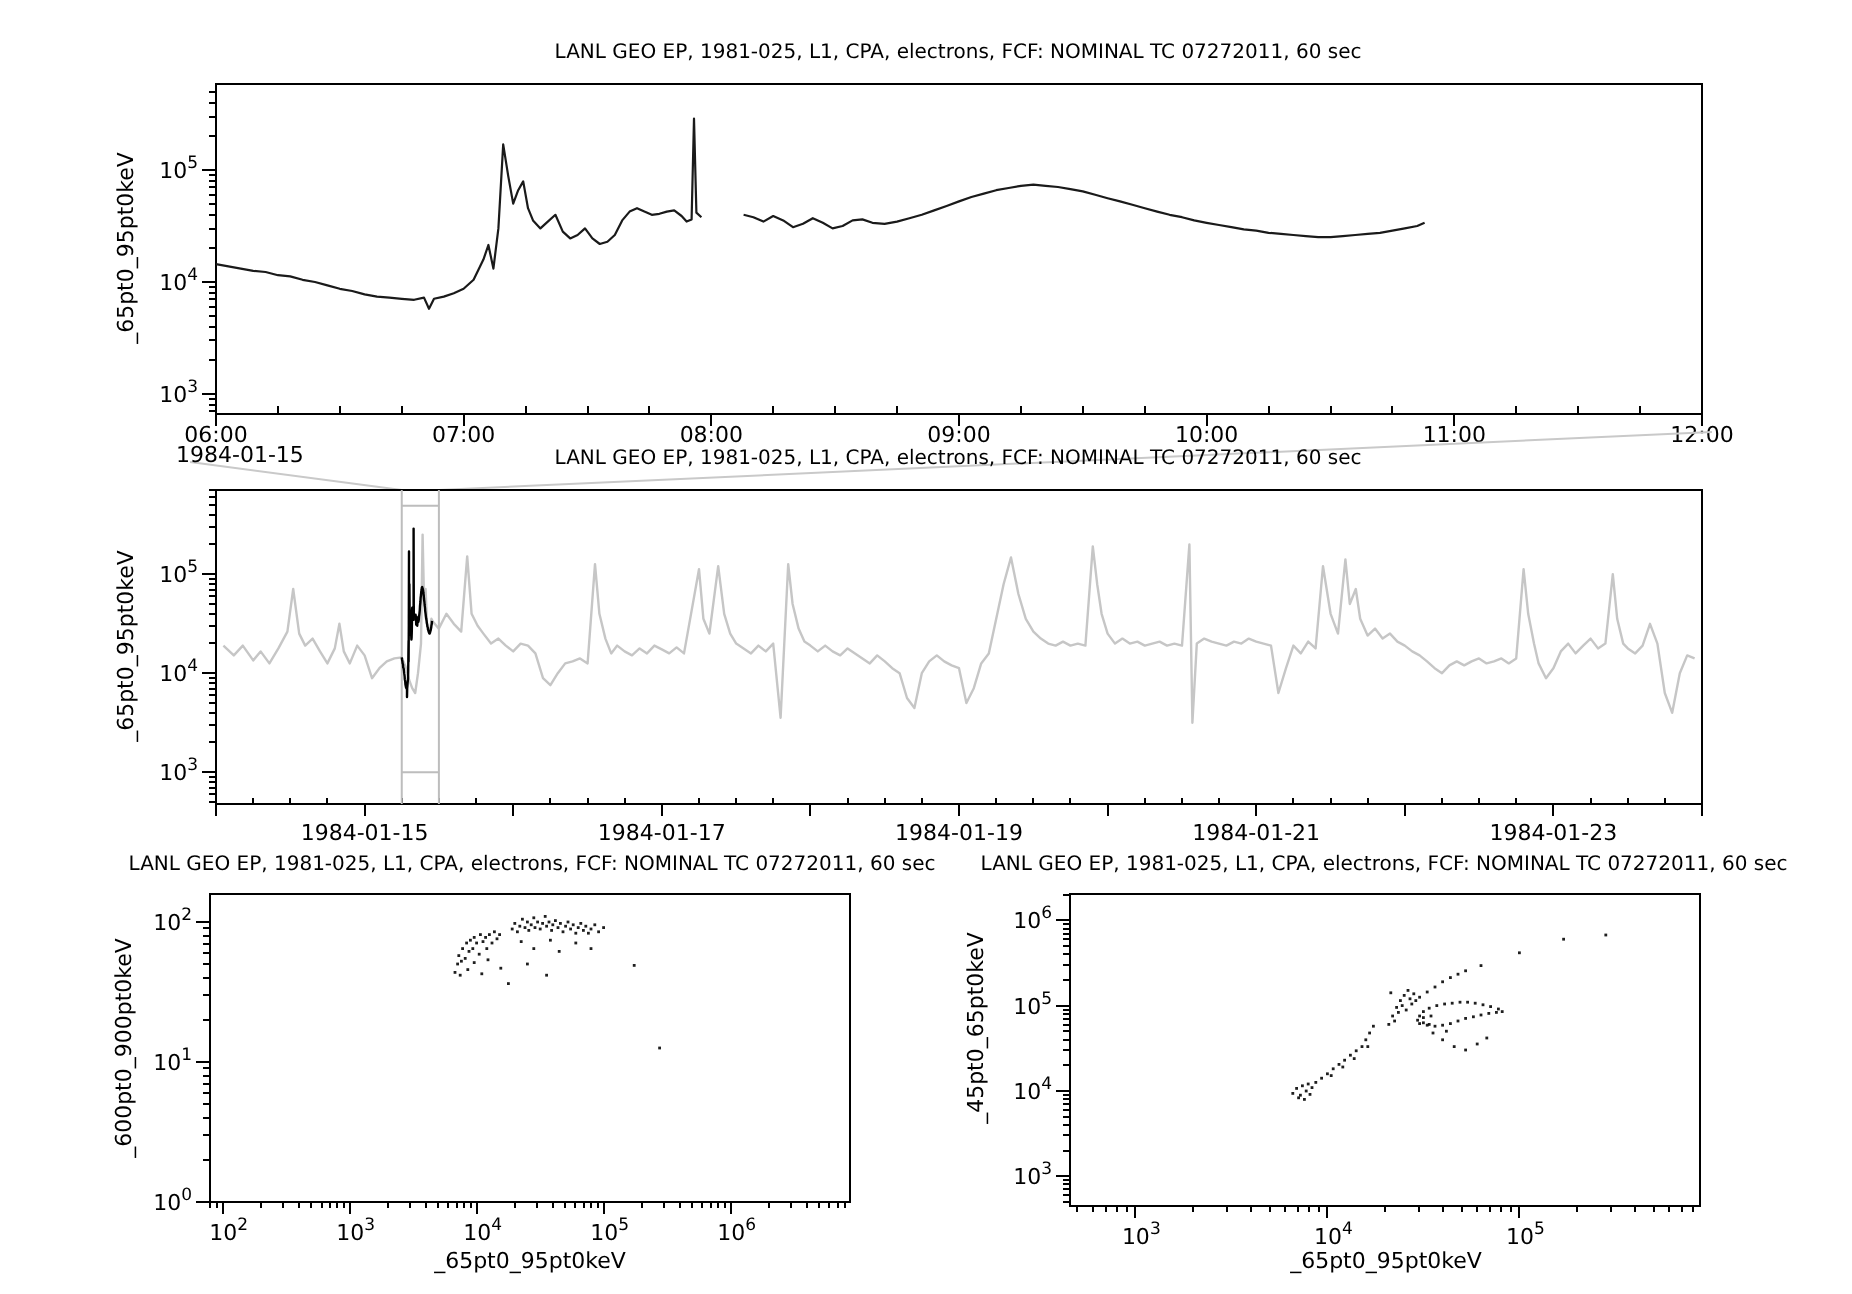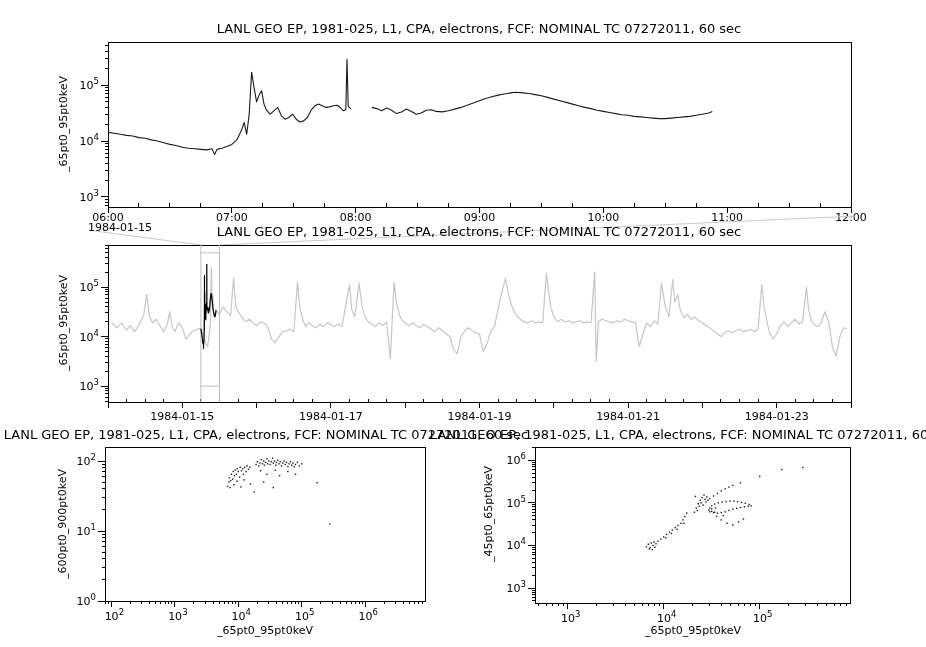--- a/index.html
+++ b/index.html
@@ -1,19 +1,19 @@
 <!DOCTYPE html>
 <html><head>
 <meta charset="utf-8">
 <style>
   html,body{margin:0;padding:0;background:#ffffff;}
   .canvas{position:relative;width:926px;height:647px;background:#ffffff;overflow:hidden;
           font-family:"DejaVu Sans","Liberation Sans",sans-serif;color:#000;}
   .canvas svg{position:absolute;left:0;top:0;}
-  .title{position:absolute;transform:translateX(-50%);font-size:13px;white-space:nowrap;}
+  .title{position:absolute;transform:translateX(-50%);font-size:10px;white-space:nowrap;}
   .datelbl{position:absolute;font-size:11px;white-space:nowrap;}
   .ylab{position:absolute;transform:translate(-50%,-50%) rotate(-90deg);font-size:11px;white-space:nowrap;}
   .xlab{position:absolute;transform:translateX(-50%);font-size:11px;white-space:nowrap;}
 </style>
 </head>
 <body>
 
 <div class="canvas">
   <svg id="charts" width="926" height="647" viewBox="0 0 926 647">
       <rect x="108" y="42" width="743" height="165" fill="none" stroke="#000000" stroke-width="1" shape-rendering="crispEdges"></rect>

